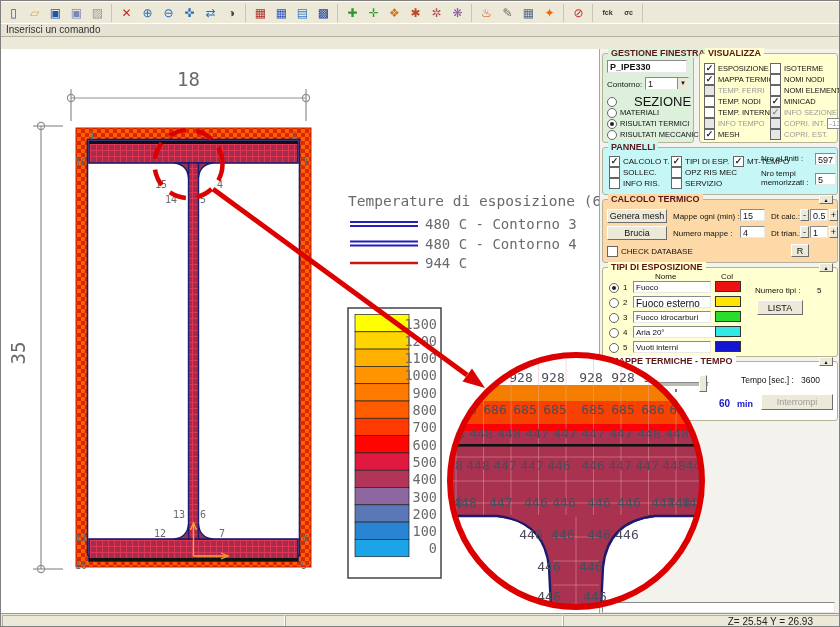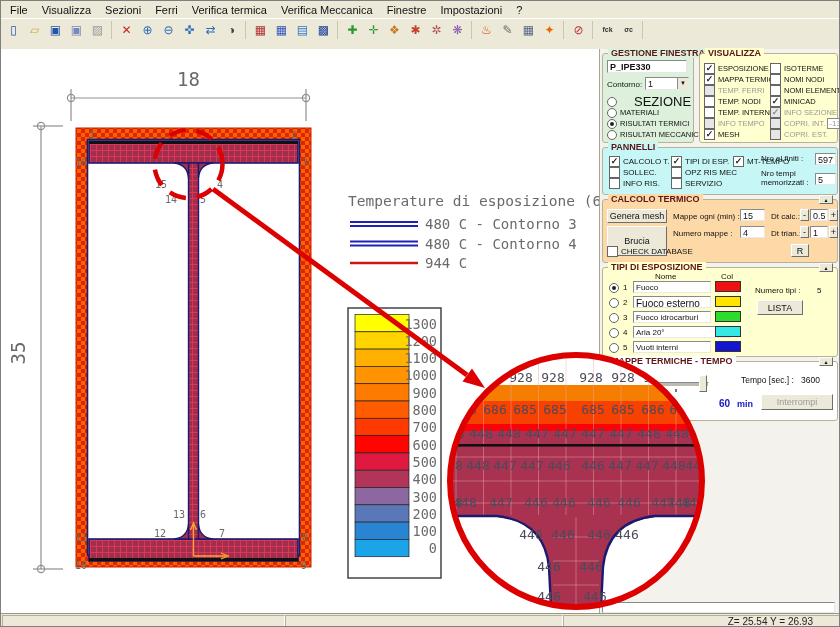--- a/index.html
+++ b/index.html
@@ -52,31 +52,20 @@
   
   .statusbar{position:absolute;left:0;top:612px;width:840px;height:15px;background:#ece9d8;
              border-top:1px solid #9a9782;z-index:6;font-size:10px;color:#222;}
   .sb-sec{position:absolute;top:1px;bottom:1px;border:1px solid #b3b09d;border-bottom-color:#fff;border-right-color:#fff;}
 </style>
 </head>
 <body>
 
 <div class="window">
 
-  <div class="menubar" id="menubar">
-      <span class="menu-item">File</span>
-      <span class="menu-item">Visualizza</span>
-      <span class="menu-item">Sezioni</span>
-      <span class="menu-item">Ferri</span>
-      <span class="menu-item">Verifica termica</span>
-      <span class="menu-item">Verifica Meccanica</span>
-      <span class="menu-item">Finestre</span>
-      <span class="menu-item">Impostazioni</span>
-      <span class="menu-item">?</span>
-    </div>
   <div class="toolbar" id="toolbar">
       <div class="tb-group">
         <span class="tbi" style="color: rgb(34, 85, 170);">▯</span>
         <span class="tbi" style="color: rgb(217, 165, 32);">▱</span>
         <span class="tbi" style="color: rgb(34, 85, 170);">▣</span>
         <span class="tbi" style="color: rgb(119, 136, 187);">▣</span>
         <span class="tbi" style="color: rgb(154, 154, 154);">▨</span>
       </div>
       <div class="tb-group">
         <span class="tbi" style="color: rgb(204, 34, 34);">✕</span>
@@ -107,20 +96,21 @@
         <span class="tbi" style="color: rgb(238, 102, 0);">✦</span>
       </div>
       <div class="tb-group">
         <span class="tbi" style="color: rgb(187, 51, 51);">⊘</span>
       </div>
       <div class="tb-group">
         <span class="tbi txt" style="color: rgb(51, 51, 51);">fck</span>
         <span class="tbi txt" style="color: rgb(51, 51, 51);">σc</span>
       </div>
     </div>
+  <div class="cmdbar"><span>Inserisci un comando</span></div>
 
   <div class="canvas"></div>
 
   <svg id="mainsvg" viewBox="0 48 598 564">
     <defs>
       <pattern id="expoPat" width="8" height="8" patternUnits="userSpaceOnUse">
         <rect width="8" height="8" fill="#ff5f00"></rect>
         <rect width="4" height="4" fill="#d92800"></rect>
         <rect x="4" y="4" width="4" height="4" fill="#d92800"></rect>
       </pattern>
@@ -371,21 +361,21 @@
       <span class="abs" style="left:158px;top:6px;width:52px;font-size:8px;">Nro el.finiti :</span>
       <div class="abs inset" style="left:212px;top:5px;width:21px;height:12px;">597</div>
       <span class="abs" style="left:158px;top:21px;width:52px;font-size:8px;line-height:9px;">Nro tempi memorizzati :</span>
       <div class="abs inset" style="left:212px;top:25px;width:21px;height:12px;">5</div>
     </div>
 
     <div class="gb bg-peach" style="left:2px;top:150px;width:236px;height:64px;">
       <span class="t bg-peach">CALCOLO TERMICO</span>
       <div class="abs btn gb-corner">▴</div>
       <div class="abs btn" style="left:4px;top:9px;width:60px;height:14px;">Genera mesh</div>
-      <div class="abs btn" style="left:4px;top:26px;width:60px;height:30px;">Brucia</div>
+      <div class="abs btn" style="left:4px;top:26px;width:60px;height:14px;">Brucia</div>
       <span class="abs" style="left:70px;top:12px;font-size:8px;">Mappe ogni (min) :</span>
       <div class="abs inset" style="left:137px;top:9px;width:25px;height:12px;">15</div>
       <span class="abs" style="left:70px;top:29px;font-size:8px;">Numero mappe :</span>
       <div class="abs inset" style="left:137px;top:26px;width:25px;height:12px;">4</div>
       <span class="abs" style="left:168px;top:12px;font-size:8px;">Dt calc.:</span>
       <div class="abs btn" style="left:197px;top:9px;width:9px;height:12px;">-</div>
       <div class="abs inset" style="left:207px;top:9px;width:18px;height:12px;">0.5</div>
       <div class="abs btn" style="left:226px;top:9px;width:9px;height:12px;">+</div>
       <span class="abs" style="left:168px;top:29px;font-size:8px;">Dt trian.:</span>
       <div class="abs btn" style="left:197px;top:26px;width:9px;height:12px;">-</div>

